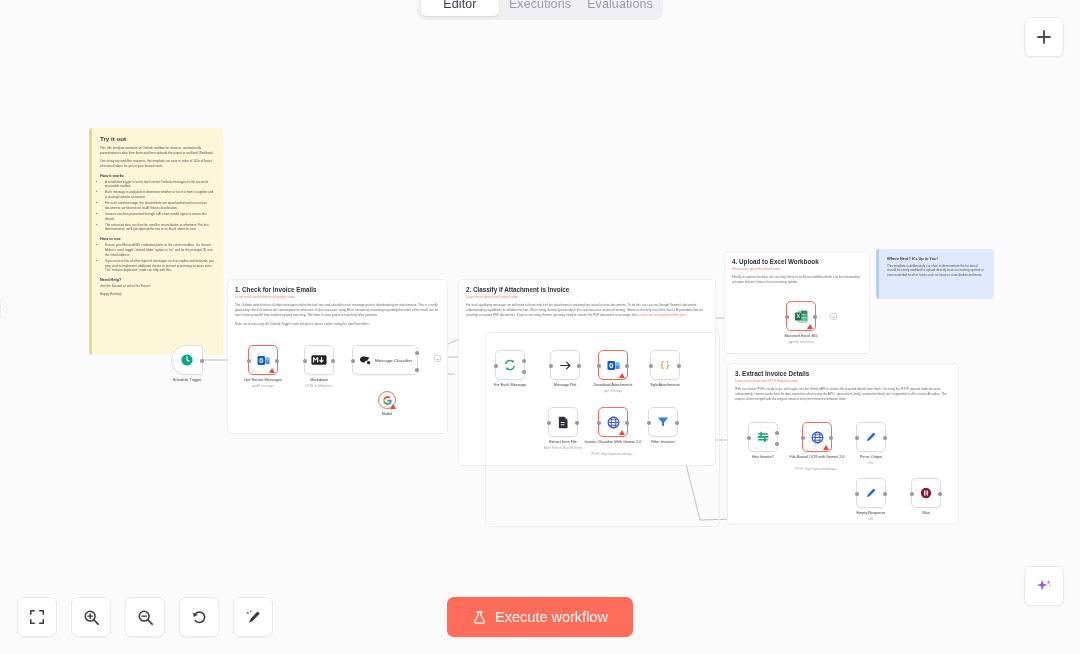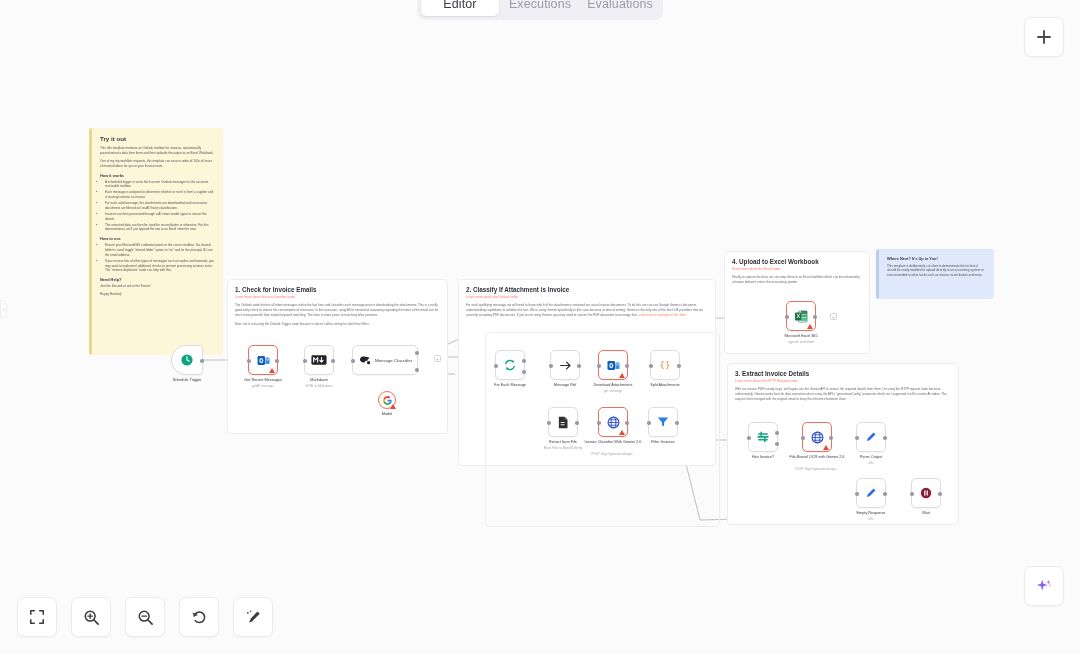--- a/index.html
+++ b/index.html
@@ -528,14 +528,21 @@
     <div class="sqbtn">
       <svg width="17" height="17" viewBox="0 0 18 18">
         <path d="M13.2 2.6 L15.6 5 L8.4 12.2 L4.6 13.8 L6.2 10 Z" fill="#3b3b44"></path>
         <path d="M4.6 13.8 L8.4 12.2" stroke="#3b3b44" stroke-width="1"></path>
         <circle cx="3" cy="4" r="0.9" fill="#3b3b44"></circle>
         <circle cx="6" cy="2.4" r="0.7" fill="#3b3b44"></circle>
       </svg>
     </div>
   </div>
 
+  <button id="execute-workflow-button">
+    <svg width="15" height="15" viewBox="0 0 20 20">
+      <path d="M8 2.4 V7.4 L3.6 15.2 A1.4 1.4 0 0 0 4.8 17.4 H15.2 A1.4 1.4 0 0 0 16.4 15.2 L12 7.4 V2.4 Z" fill="none" stroke="#fff" stroke-width="1.6" stroke-linejoin="round"></path>
+      <path d="M6.6 2.4 H13.4" stroke="#fff" stroke-width="1.6" stroke-linecap="round"></path>
+    </svg>
+    <span>Execute workflow</span>
+  </button>
 
 </div>
 
 </body></html>

